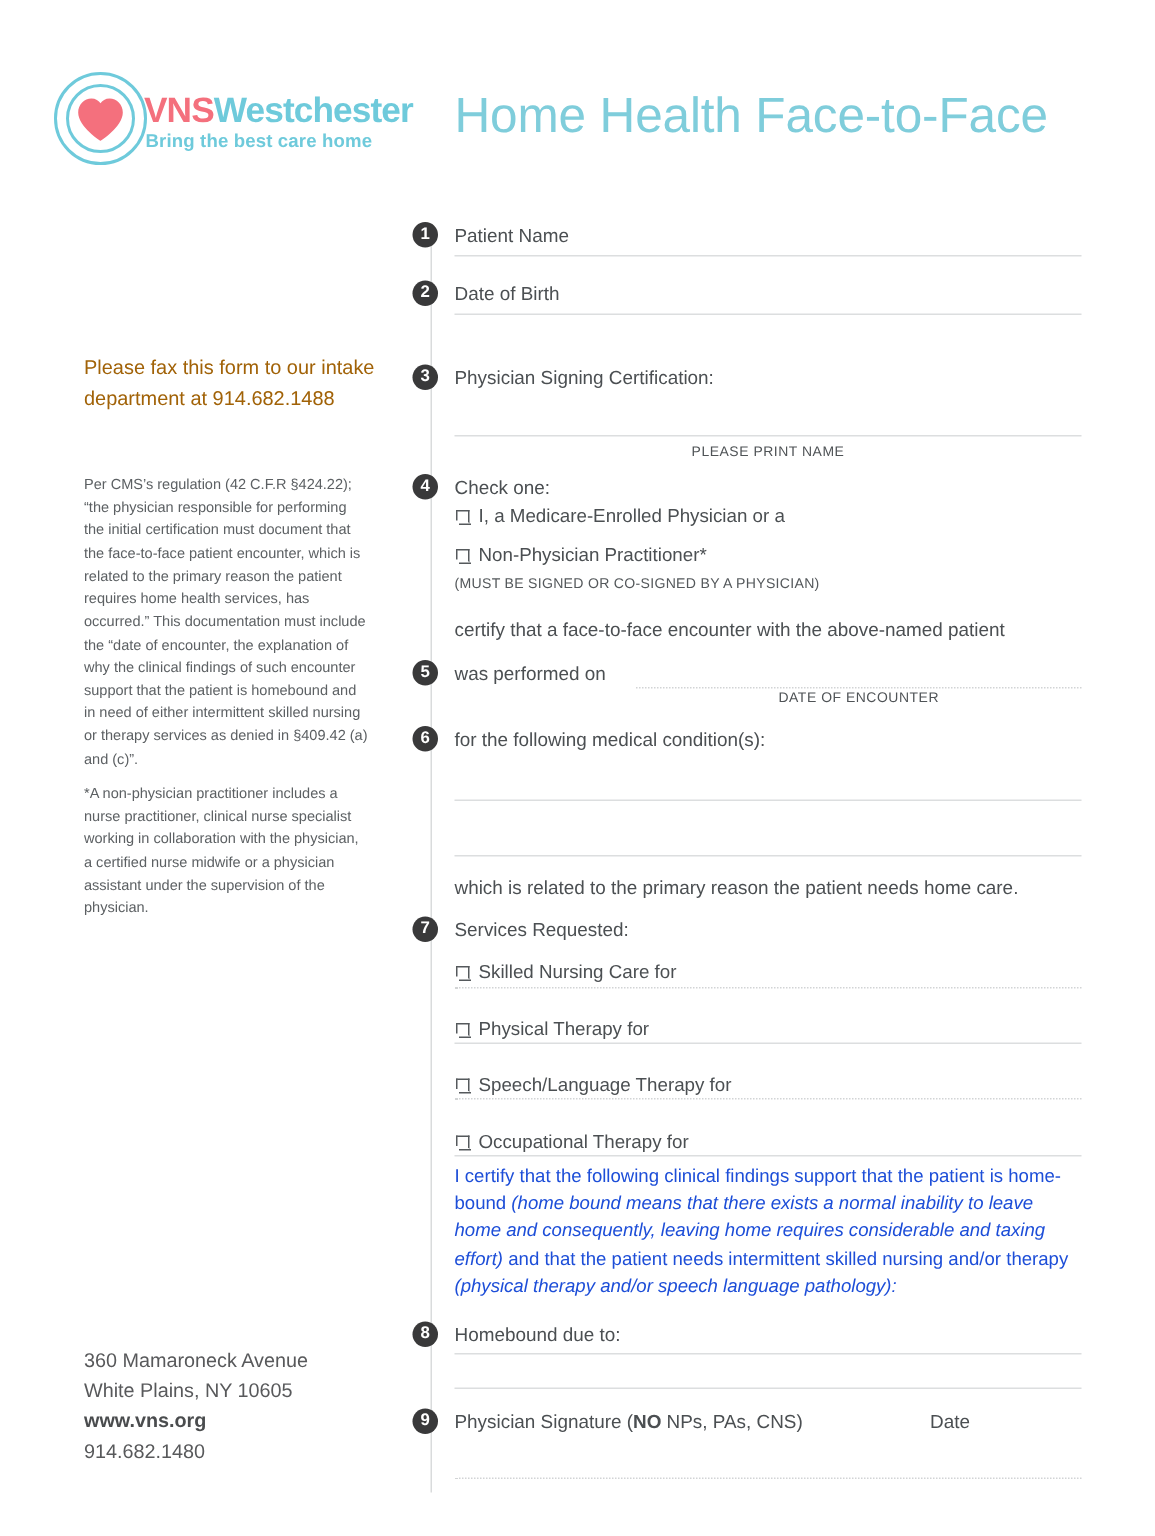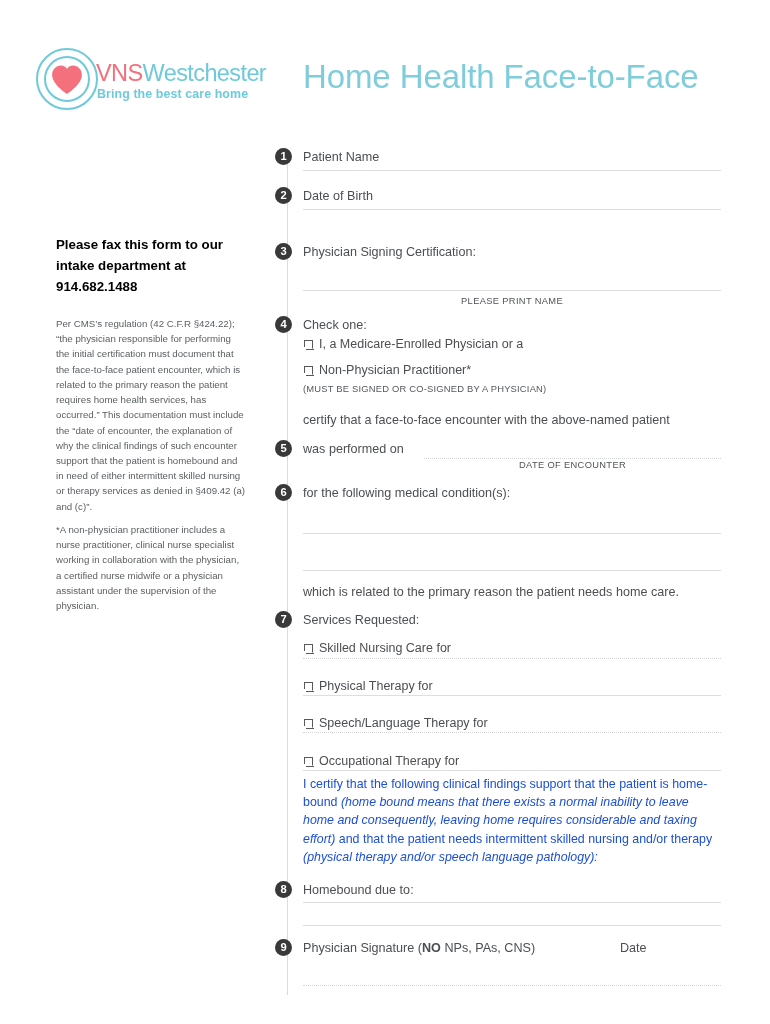--- a/index.html
+++ b/index.html
@@ -60,21 +60,21 @@
   .heart-wrap {
     position: absolute;
     left: 16px; top: 16px;
     width: 34px; height: 34px;
   }
   .logo-word {
     position: absolute;
     left: 62px;
     top: 14px;
     font-size: 23.5px;
-    font-weight: normal;
+    font-weight: bold;
     letter-spacing: -0.6px;
     white-space: nowrap;
   }
   .logo-vns { color: #f4707d; }
   .logo-west { color: #6ecadb; }
   .logo-tag {
     position: absolute;
     left: 63px;
     top: 41px;
     font-size: 12.4px;
@@ -84,23 +84,23 @@
     white-space: nowrap;
   }
 
   
   .fax-block {
     position: absolute;
     left: 56px;
     top: 234px;
     width: 196px;
     font-size: 13.3px;
-    font-weight: bold;
+    font-weight: normal;
     line-height: 1.58;
-    color: #000000;
+    color: #a16207;
   }
 
   
   .fineprint {
     position: absolute;
     left: 56px;
     width: 190px;
     font-size: 9.7px;
     line-height: 1.57;
     color: #5c6063;
@@ -258,20 +258,26 @@
       <div class="logo-word"><span class="logo-vns">VNS</span><span class="logo-west">Westchester</span></div>
       <div class="logo-tag">Bring the best care home</div>
     </div>
 
     <div class="fax-block">Please fax this form to our intake department at 914.682.1488</div>
 
     <div class="fineprint p1">Per CMS’s regulation (42 C.F.R §424.22); “the physician responsible for performing the initial certification must document that the face-to-face patient encounter, which is related to the primary reason the patient requires home health services, has occurred.” This documentation must include the “date of encounter, the explanation of why the clinical findings of such encounter support that the patient is homebound and in need of either intermittent skilled nursing or therapy services as denied in §409.42 (a) and (c)”.</div>
 
     <div class="fineprint p2">*A non-physician practitioner includes a nurse practitioner, clinical nurse specialist working in collaboration with the physician, a certified nurse midwife or a physician assistant under the supervision of the physician.</div>
 
+    <div class="address">
+      <div>360 Mamaroneck Avenue</div>
+      <div>White Plains, NY 10605</div>
+      <div class="url">www.vns.org</div>
+      <div>914.682.1480</div>
+    </div>
   </div>
 
   <div class="rail"></div>
 
   <div class="doc-title">
     <div>Home Health Face-to-Face</div>
   </div>
 
   <div class="badge" style="left:275px; top:148px;">1</div>
   <div class="row-label" style="left:303px; top:150px;">Patient Name</div>

